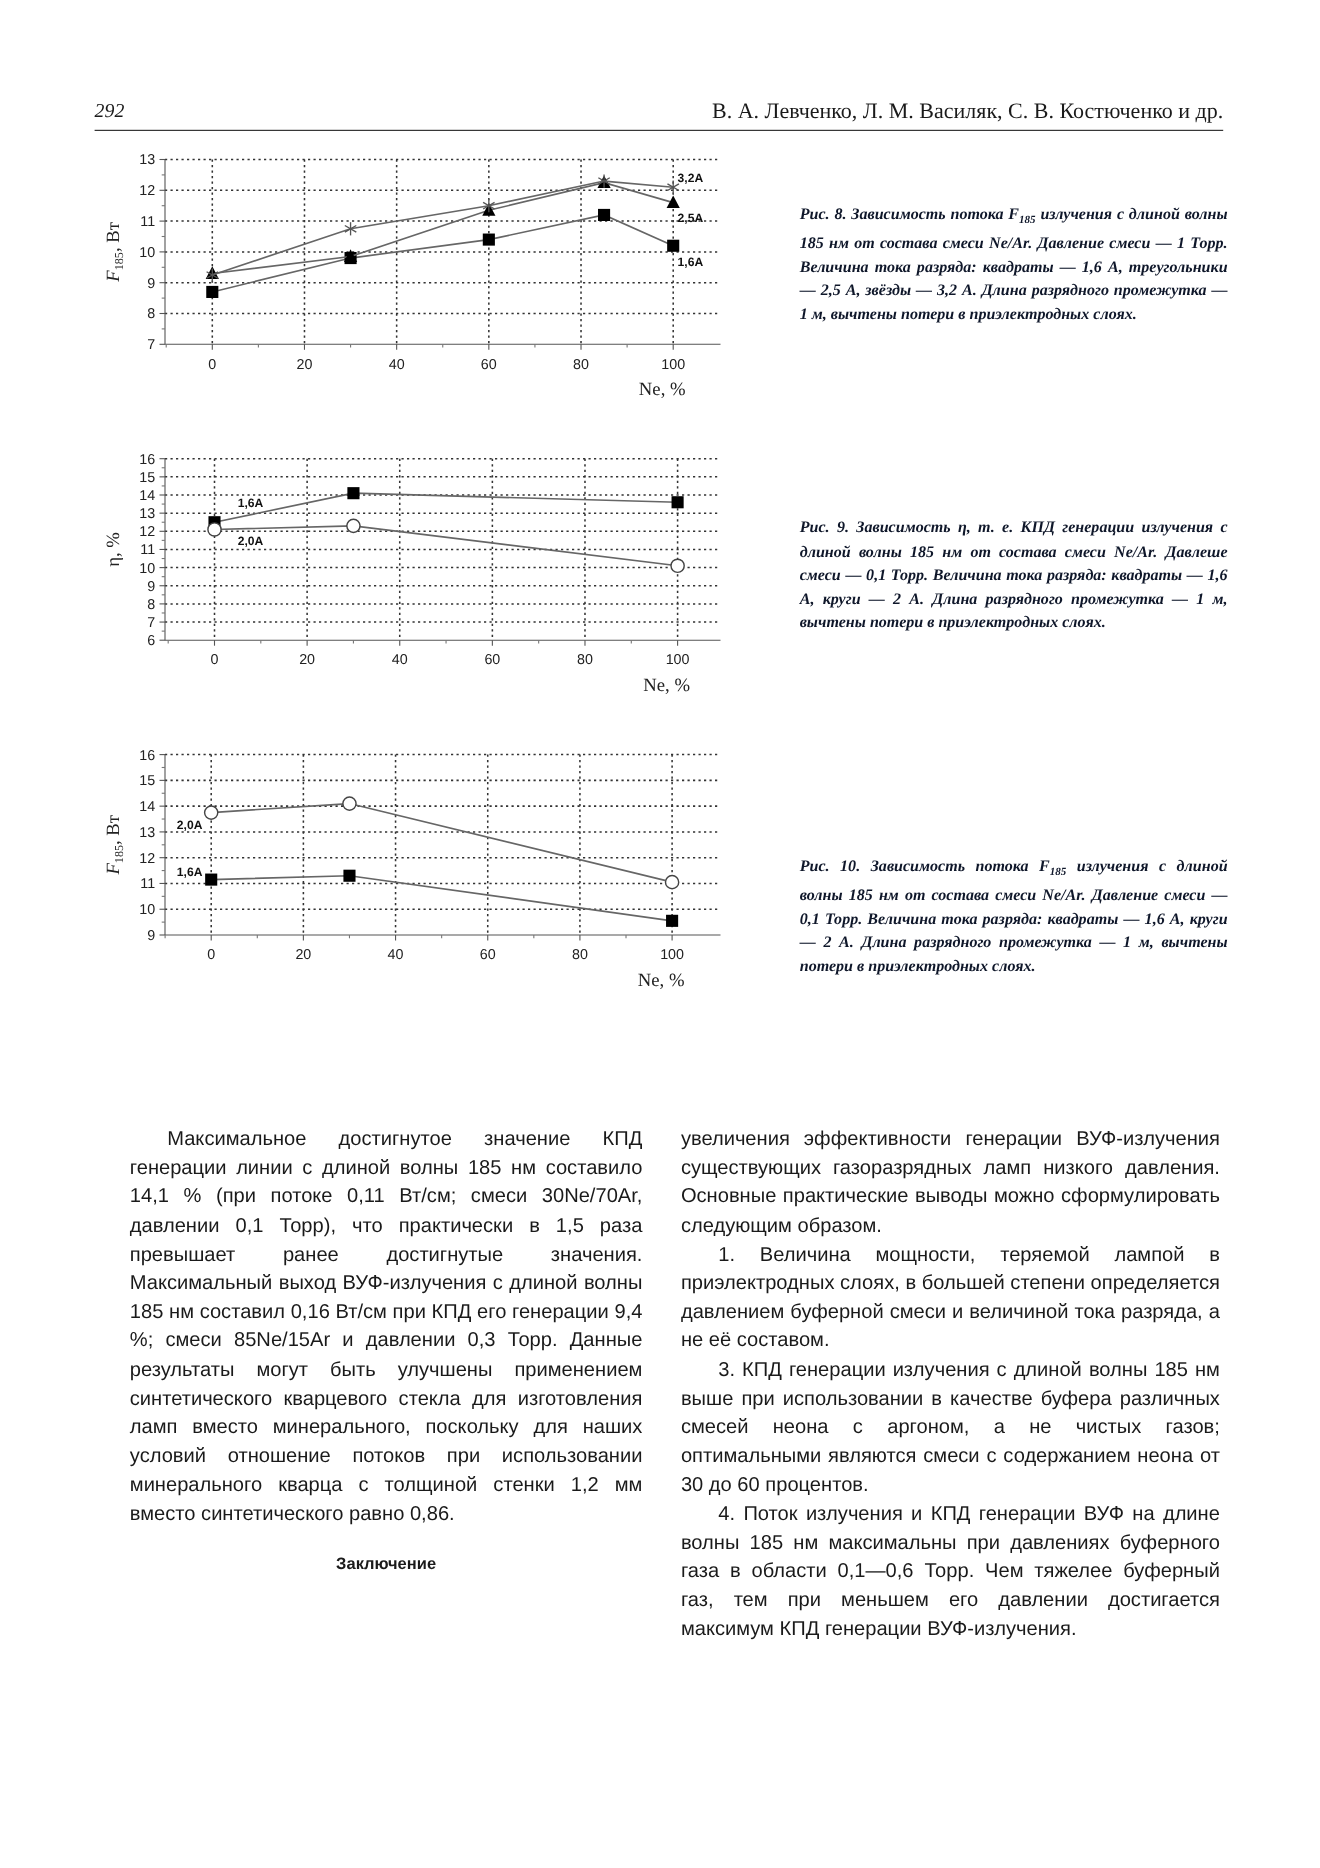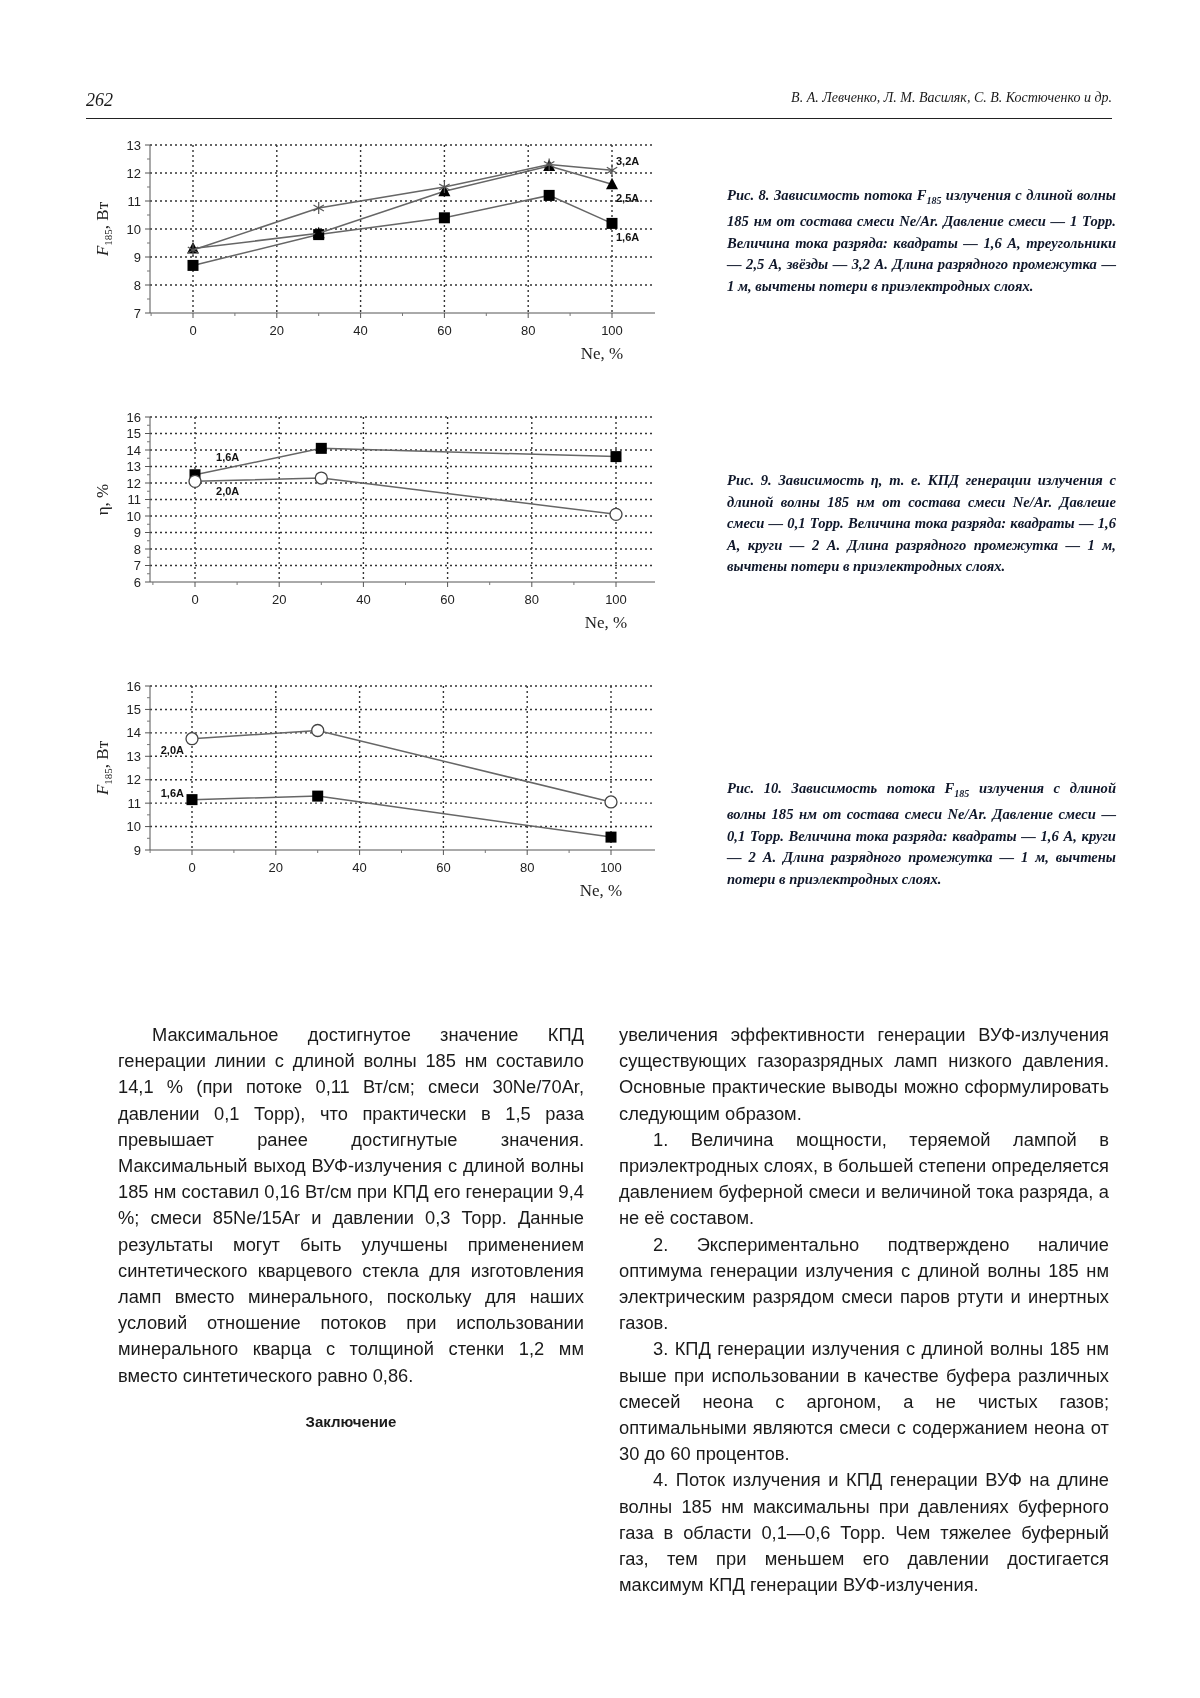--- a/index.html
+++ b/index.html
@@ -1,35 +1,35 @@
 <!DOCTYPE html>
 <html><head>
 <meta charset="utf-8">
 <style>
   html, body { margin: 0; padding: 0; background: #ffffff; }
   body { width: 1200px; height: 1698px; position: relative; overflow: hidden; color: #1a1a1a; }
   .serif { font-family: "Liberation Serif", "DejaVu Serif", serif; }
   #running-head { position: absolute; left: 86px; top: 86px; width: 1026px; height: 32px; border-bottom: 1.5px solid #222; }
   #page-number { position: absolute; left: 0; top: 4px; font-style: italic; font-size: 18px; }
-  #authors { position: absolute; right: 0; top: 4px; font-style: italic; font-size: 14px; }
+  #authors { position: absolute; right: 0; top: 4px; font-size: 20px; }
   svg.chart { position: absolute; left: 0; overflow: visible; }
   .tick-label { font-family: "Liberation Sans", "DejaVu Sans", sans-serif; font-size: 13px; fill: #222; }
   .axis-title { font-family: "Liberation Serif", "DejaVu Serif", serif; font-size: 17px; fill: #222; }
   .series-label { font-family: "Liberation Sans", "DejaVu Sans", sans-serif; font-size: 11px; font-weight: bold; fill: #111; }
   .caption { position: absolute; font-family: "Liberation Serif", "DejaVu Serif", serif; font-style: italic; font-weight: bold; font-size: 14.6px; line-height: 21.5px; text-align: justify; color: #0f172a; }
   .col { position: absolute; font-family: Liberation Sans, sans-serif; font-size: 18.3px; line-height: 26.2px; text-align: justify; color: #1a1a1a; }
   .col p { margin: 0; text-indent: 34px; }
   .col p.noindent { text-indent: 0; }
   .col h2 { margin: 20px 0 14px 0; font-size: 15px; font-weight: bold; text-align: center; text-indent: 0; }
 </style>
 </head>
 <body>
 
 <div id="running-head">
-  <span id="page-number" class="serif">262</span>
+  <span id="page-number" class="serif">292</span>
   <span id="authors" class="serif">В. А. Левченко, Л. М. Василяк, С. В. Костюченко и др.</span>
 </div>
 
 <svg class="chart" id="chart0" width="700" height="240" style="top:135px;">
     <line x1="150" x2="655" y1="150" y2="150" stroke="#333" stroke-width="1.4" stroke-dasharray="2 3"></line>
     <line x1="150" x2="655" y1="122" y2="122" stroke="#333" stroke-width="1.4" stroke-dasharray="2 3"></line>
     <line x1="150" x2="655" y1="94" y2="94" stroke="#333" stroke-width="1.4" stroke-dasharray="2 3"></line>
     <line x1="150" x2="655" y1="66" y2="66" stroke="#333" stroke-width="1.4" stroke-dasharray="2 3"></line>
     <line x1="150" x2="655" y1="38" y2="38" stroke="#333" stroke-width="1.4" stroke-dasharray="2 3"></line>
     <line x1="150" x2="655" y1="10" y2="10" stroke="#333" stroke-width="1.4" stroke-dasharray="2 3"></line>
@@ -288,16 +288,15 @@
 </div>
 
 <div class="col" style="left:118px; top:1022px; width:466px;">
   <p>Максимальное достигнутое значение КПД генерации линии с длиной волны 185 нм составило 14,1 % (при потоке 0,11 Вт/см; смеси 30Ne/70Ar, давлении 0,1 Торр), что практически в 1,5 раза превышает ранее достигнутые значения. Максимальный выход ВУФ-излучения с длиной волны 185 нм составил 0,16 Вт/см при КПД его генерации 9,4 %; смеси 85Ne/15Ar и давлении 0,3 Торр. Данные результаты могут быть улучшены применением синтетического кварцевого стекла для изготовления ламп вместо минерального, поскольку для наших условий отношение потоков при использовании минерального кварца с толщиной стенки 1,2 мм вместо синтетического равно 0,86.</p>
   <h2>Заключение</h2>
 </div>
 
 <div class="col" style="left:619px; top:1022px; width:490px;">
   <p class="noindent">увеличения эффективности генерации ВУФ-излучения существующих газоразрядных ламп низкого давления. Основные практические выводы можно сформулировать следующим образом.</p>
   <p>1. Величина мощности, теряемой лампой в приэлектродных слоях, в большей степени определяется давлением буферной смеси и величиной тока разряда, а не её составом.</p>
-  <p>2. Экспериментально подтверждено наличие оптимума генерации излучения с длиной волны 185 нм электрическим разрядом смеси паров ртути и инертных газов.</p>
   <p>3. КПД генерации излучения с длиной волны 185 нм выше при использовании в качестве буфера различных смесей неона с аргоном, а не чистых газов; оптимальными являются смеси с содержанием неона от 30 до 60 процентов.</p>
   <p>4. Поток излучения и КПД генерации ВУФ на длине волны 185 нм максимальны при давлениях буферного газа в области 0,1—0,6 Торр. Чем тяжелее буферный газ, тем при меньшем его давлении достигается максимум КПД генерации ВУФ-излучения.</p>
 </div>
 
 </body></html>

